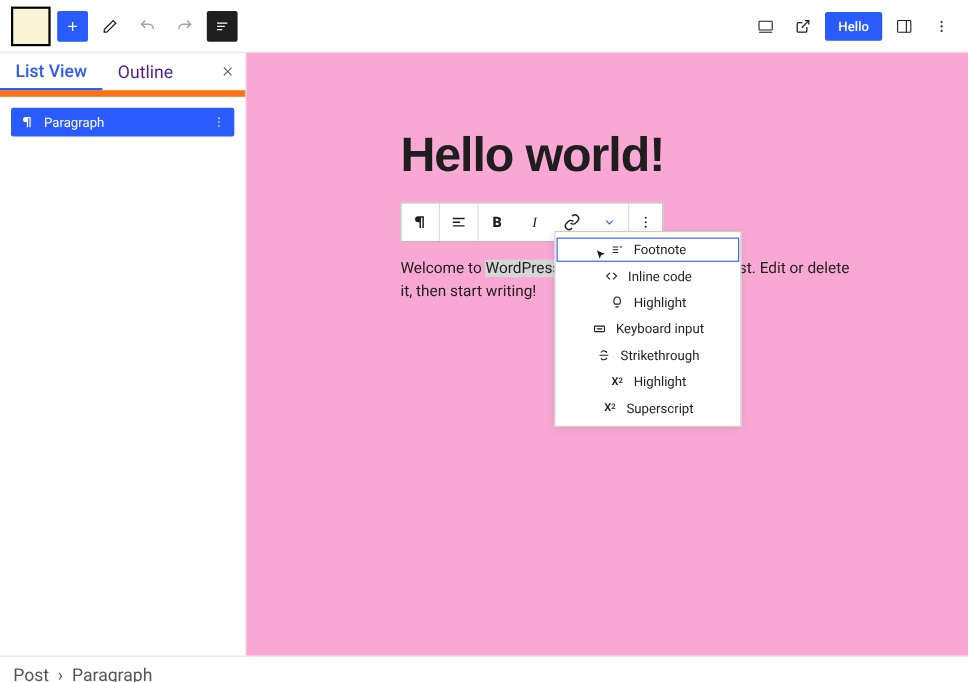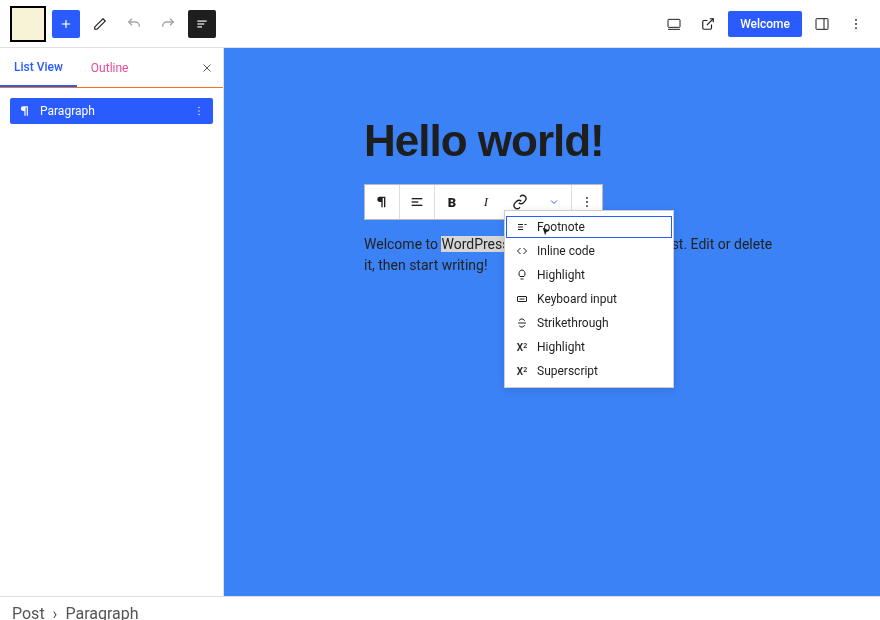--- a/index.html
+++ b/index.html
@@ -6,37 +6,37 @@
   body { font-family: -apple-system, BlinkMacSystemFont, "Segoe UI", Roboto, sans-serif; font-size: 13px; background: #fff; color: #1e1e1e; width: 880px; height: 620px; overflow: hidden; }
   .topbar { display: flex; align-items: center; height: 48px; padding: 0 10px; border-bottom: 1px solid #e0e0e0; gap: 6px; }
   .logo { width: 36px; height: 36px; border: 2px solid #000; background: #f8f3d6; display:flex; align-items:center; justify-content:center; }
   .sq-btn { width: 28px; height: 28px; display:flex; align-items:center; justify-content:center; cursor:pointer; border-radius:2px; }
   .sq-btn.blue { background:#2a5bff; color:#fff; }
   .sq-btn.dark { background:#1e1e1e; color:#fff; }
   .spacer { flex:1; }
   .update-btn { background:#2a5bff; color:#fff; padding:6px 12px; border-radius:2px; font-size:12px; font-weight:500; cursor:pointer; }
   .body { display:flex; height: calc(620px - 48px - 24px); }
   .sidebar { width: 224px; border-right:1px solid #e0e0e0; display:flex; flex-direction:column; }
-  .tabs { display:flex; align-items:center; border-bottom:1px solid #f97316; height:40px; font-size:12px; position:relative; }
-  .tab { padding:0 14px; height:100%; display:flex; align-items:center; cursor:pointer; color:#ec4899; }
+  .tabs { display:flex; align-items:center; border-bottom:6px solid #f97316; height:40px; font-size:16px; position:relative; }
+  .tab { padding:0 14px; height:100%; display:flex; align-items:center; cursor:pointer; color:#4c1d95; }
   .tab.active { color:#2a5bff; border-bottom:2px solid #2a5bff; font-weight:500; }
   .tab-close { position:absolute; right:10px; cursor:pointer; color:#555; }
   .list-item { margin:10px; background:#2a5bff; color:#fff; border-radius:2px; display:flex; align-items:center; padding:6px 8px; gap:8px; font-size:12px; }
   .list-item .opts { margin-left:auto; opacity:.8; }
-  .canvas { flex:1; background:#3b82f6; position:relative; overflow:hidden; }
+  .canvas { flex:1; background:#f9a8d4; position:relative; overflow:hidden; }
   .content { position:absolute; left:140px; top:68px; width:520px; }
   .title { font-size:44px; font-weight:900; letter-spacing:-1px; font-family: Arial, sans-serif; }
   .toolbar { margin-top:18px; display:inline-flex; border:1px solid #bbb; background:#fff; height:36px; align-items:stretch; }
   .tb-btn { width:34px; display:flex; align-items:center; justify-content:center; cursor:pointer; }
   .tb-sep { width:1px; background:#ddd; }
   .tb-btn.more { width:30px; }
   .para { margin-top:14px; font-size:14px; line-height:1.5; color:#222; max-width:420px; }
   .hl { background:#d6d6d6; }
   .dropdown { position:absolute; left:280px; top:162px; width:170px; background:#fff; border:1px solid #ccc; box-shadow:0 2px 8px rgba(0,0,0,.12); font-size:12px; padding:4px 0; }
-  .dd-item { display:flex; align-items:center; gap:8px; padding:5px 10px; cursor:pointer; }
+  .dd-item { display:flex; align-items:center; gap:8px; padding:5px 10px; cursor:pointer;justify-content:center; }
   .dd-item.sel { outline:1px solid #2a5bff; outline-offset:-2px; }
   .dd-item .ico { width:14px; display:flex; justify-content:center; }
   .footer { height:24px; border-top:1px solid #e0e0e0; display:flex; align-items:center; padding:16px 12px; font-size:16px; color:#555; gap:8px; }
   svg { display:block; }
 </style>
 </head>
 <body>
 
 <div class="topbar">
   <div class="logo"></div>
@@ -77,21 +77,21 @@
         <line x1="3" y1="20" x2="21" y2="20"></line>
       </svg>
   </div>
   <div class="sq-btn">
     <svg width="14" height="14" viewBox="0 0 24 24" fill="none" stroke="#1e1e1e" stroke-width="2">
         <path d="M18 13v6a2 2 0 01-2 2H5a2 2 0 01-2-2V8a2 2 0 012-2h6"></path>
         <polyline points="15 3 21 3 21 9"></polyline>
         <line x1="10" y1="14" x2="21" y2="3"></line>
       </svg>
   </div>
-  <div class="update-btn">Welcome</div>
+  <div class="update-btn">Hello</div>
   <div class="sq-btn">
     <svg width="16" height="16" viewBox="0 0 24 24" fill="none" stroke="#1e1e1e" stroke-width="1.5">
         <rect x="3" y="4" width="18" height="16" rx="1"></rect>
         <line x1="15" y1="4" x2="15" y2="20"></line>
       </svg>
   </div>
   <div class="sq-btn">
     <svg width="14" height="14" viewBox="0 0 24 24" fill="#1e1e1e">
         <circle cx="12" cy="5" r="1.6"></circle>
         <circle cx="12" cy="12" r="1.6"></circle>

